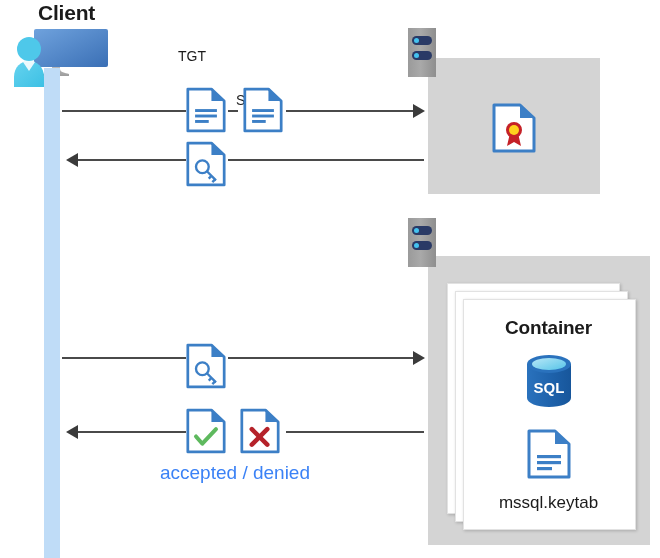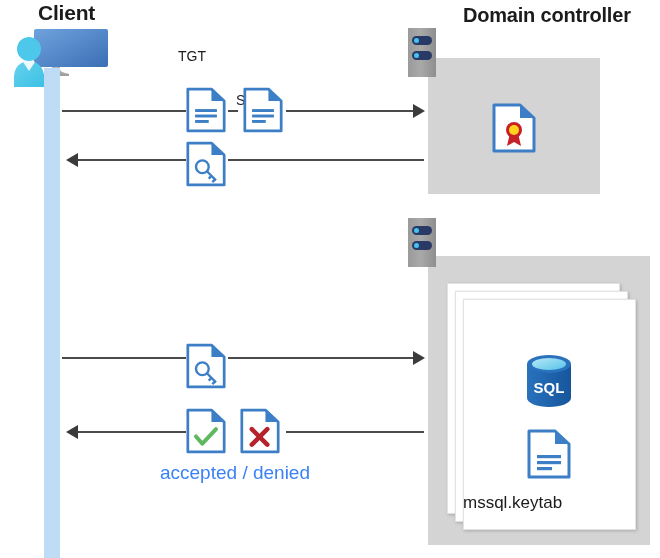--- a/index.html
+++ b/index.html
@@ -36,21 +36,21 @@
   
   #container-stack{left:447px;top:283px;width:187px;height:245px;}
   .card{position:absolute;background:#ffffff;border:1px solid #e2e2e2;box-shadow:1px 1px 3px rgba(0,0,0,.20);}
   #card-back{left:0px;top:0px;width:171px;height:229px;}
   #card-mid{left:8px;top:8px;width:171px;height:229px;}
   #card-front{left:16px;top:16px;width:171px;height:229px;}
   #card-front-inner{position:absolute;left:16px;top:16px;width:171px;height:229px;}
   #container-title{position:absolute;left:0;top:18px;}
   #sql-icon-wrap{position:absolute;left:50%;top:54px;transform:translateX(-50%);}
   #keytab-icon-wrap{position:absolute;left:50%;top:130px;transform:translateX(-50%);}
-  #keytab-label{position:absolute;left:0;top:194px;width:100%;font-size:17px;color:#1b1b1b;}
+  #keytab-label{position:absolute;left:0;top:194px;width:100%;text-align:center;font-size:17px;color:#1b1b1b;}
 
   
   .arrow-line{position:absolute;height:2px;background:#4a4a4a;}
   .arrow-head{position:absolute;width:0;height:0;}
   .head-right{border-top:7px solid transparent;border-bottom:7px solid transparent;border-left:12px solid #3b3b3b;}
   .head-left{border-top:7px solid transparent;border-bottom:7px solid transparent;border-right:12px solid #3b3b3b;}
   .label-small{position:absolute;font-size:14px;color:#1b1b1b;text-align:left;}
 
   #tgt-label{left:178px;top:48px;width:50px;}
   #spn-label{left:236px;top:48px;width:52px;margin-top:44px;}
@@ -91,21 +91,20 @@
       <path d="M15 37 l6 9 l6-9 l-4-2 h-4 z" fill="#ffffff" opacity="0.88"></path>
 
       <circle cx="21" cy="24" r="12" fill="#4ec8ea"></circle>
     </svg>
   </div>
 
   <div class="abs" id="lifeline"></div>
 
   <div class="abs panel" id="dc-panel"></div>
 
-  <div class="abs heading" id="dc-title">Domain controller</div>
 
   <div class="abs server-icon" id="dc-server">
     <div class="server-bar" style="top:8px;">
         <span class="led"></span>
       </div>
     <div class="server-bar" style="top:23px;">
         <span class="led"></span>
       </div>
   </div>
 
@@ -130,20 +129,21 @@
         <span class="led"></span>
       </div>
   </div>
 
   <div class="abs" id="container-stack">
     <div class="card" id="card-back"></div>
     <div class="card" id="card-mid"></div>
     <div class="card" id="card-front"></div>
 
     <div id="card-front-inner">
+      <div class="heading" id="container-title">Container</div>
 
       <div id="sql-icon-wrap">
         <svg width="54" height="56" viewBox="0 0 54 56" xmlns="http://www.w3.org/2000/svg">
           <defs>
             <linearGradient id="sqlBody" x1="0" y1="0" x2="1" y2="0">
               <stop offset="0%" stop-color="#2a72bd"></stop>
               <stop offset="55%" stop-color="#1e62ab"></stop>
               <stop offset="100%" stop-color="#17569b"></stop>
             </linearGradient>
             <linearGradient id="sqlTop" x1="0" y1="0" x2="1" y2="1">

